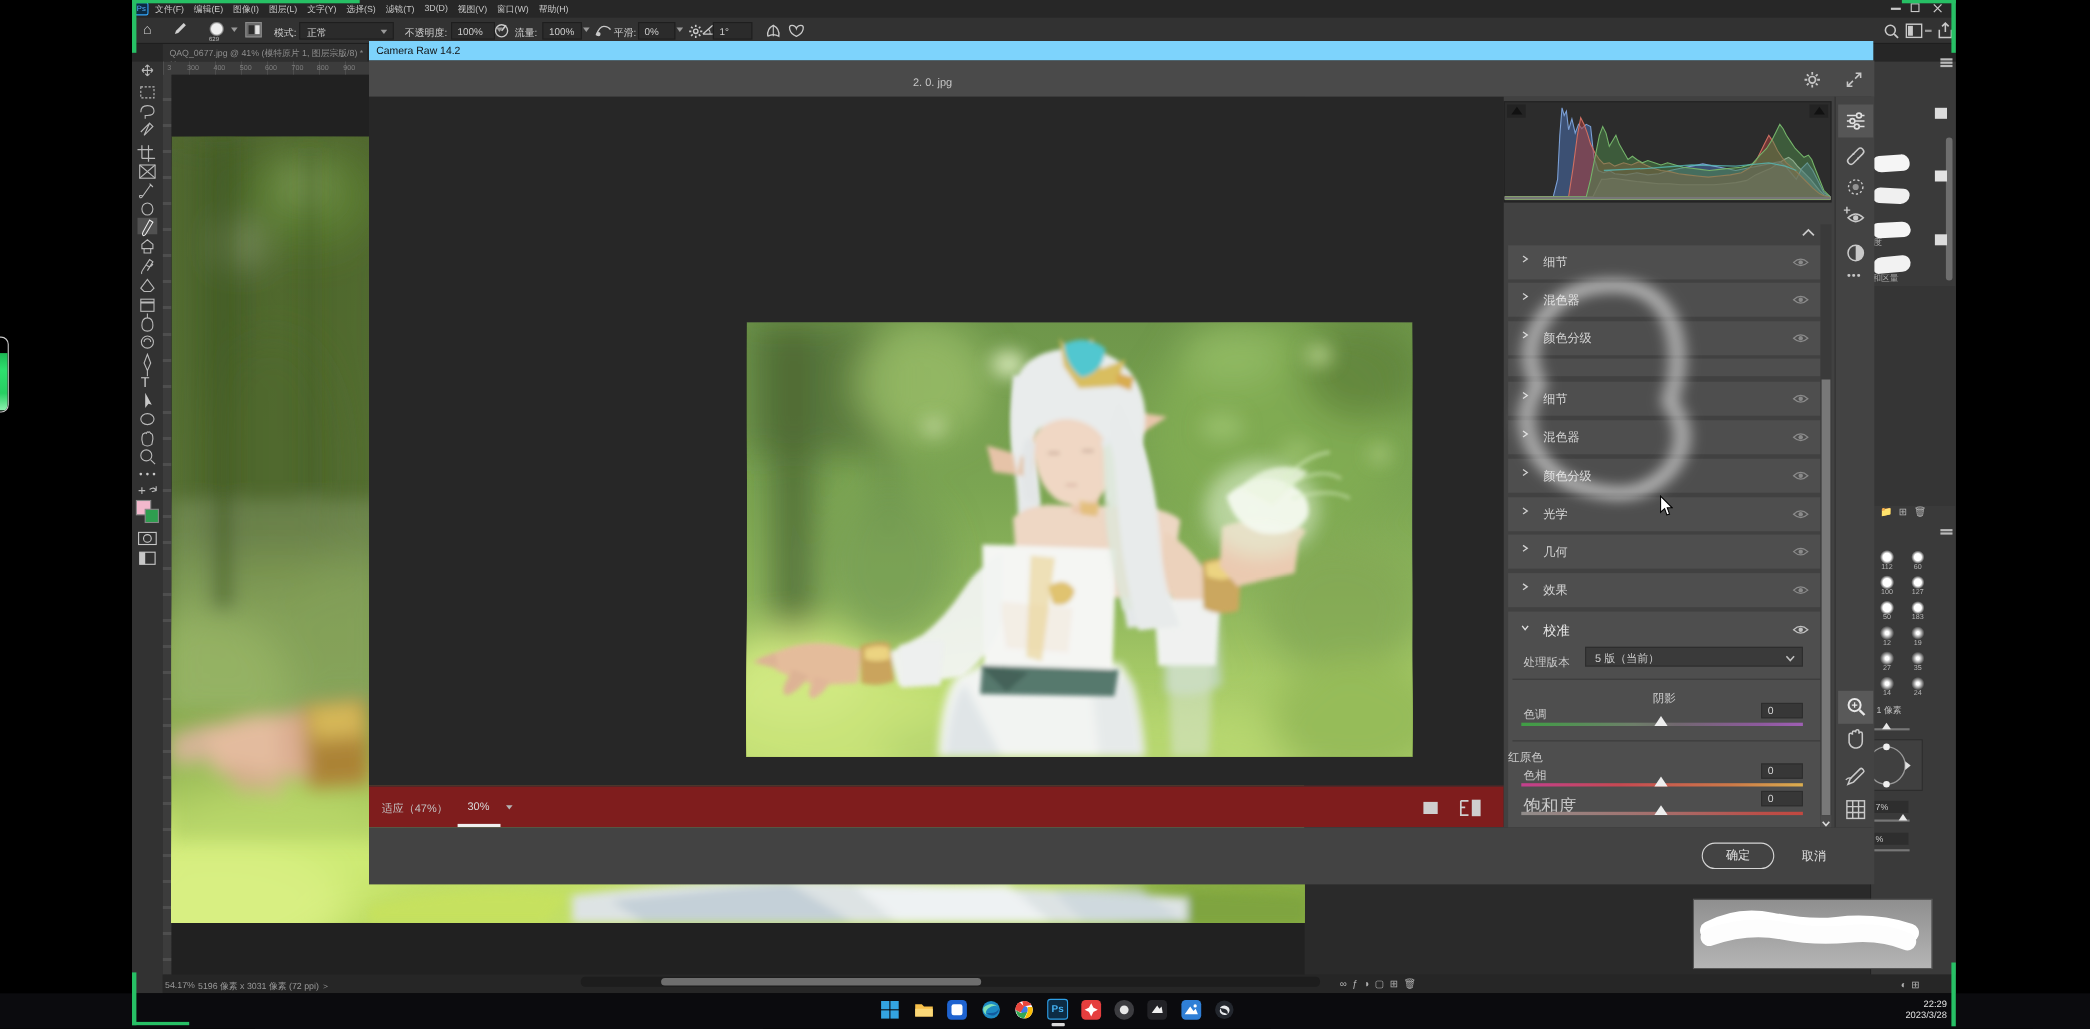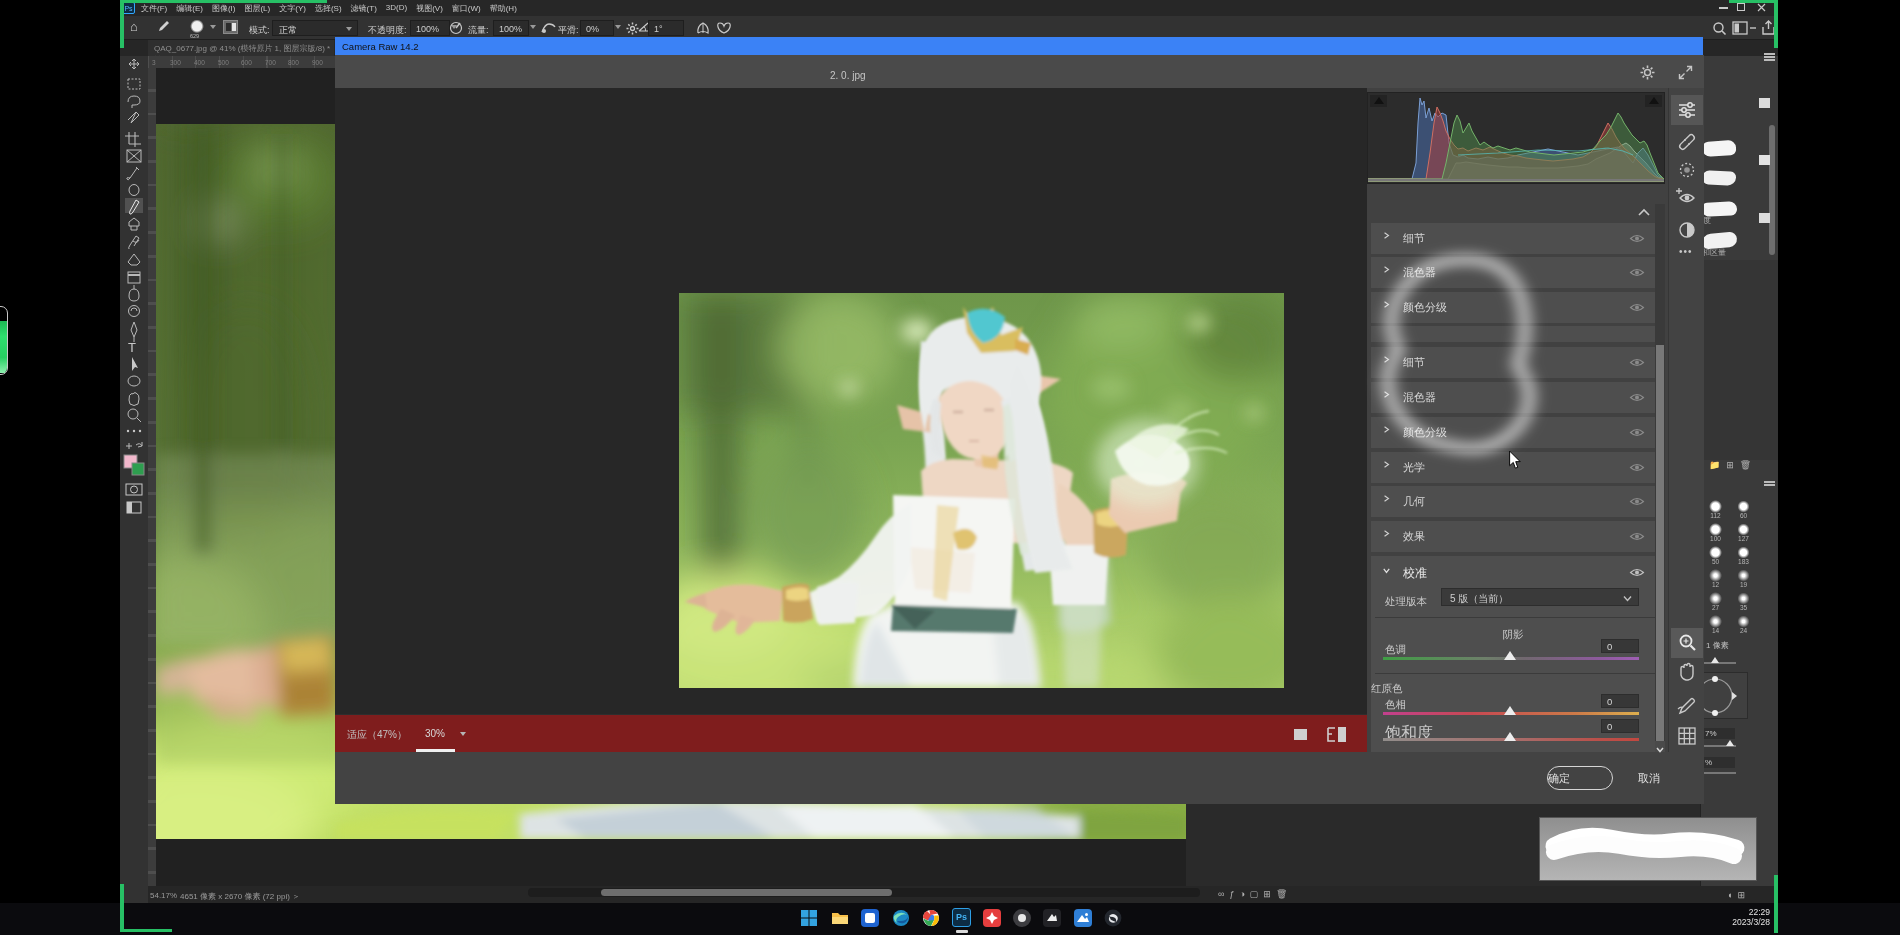--- a/index.html
+++ b/index.html
@@ -11,21 +11,21 @@
 #optbar{position:absolute;left:0;top:16px;width:100%;height:24px;background:#323232;border-bottom:1px solid #1e1e1e;color:#cecece;font-size:9px}
 #tabbar{position:absolute;left:0;top:40px;width:100%;height:16px;background:#262626}
 #toolbar{position:absolute;left:0;top:56px;width:28px;height:847px;background:#323232}
 #vruler{position:absolute;left:28px;top:68px;width:8px;height:818px;background:#3c3c3c}
 #hruler{position:absolute;left:28px;top:56px;width:1038px;height:12px;background:#3c3c3c;color:#7f7f7f;font-size:6.5px}
 #canvasarea{position:absolute;left:36px;top:68px;width:1030px;height:818px;background:#212121;overflow:hidden}
 #rightzone{position:absolute;left:1066px;top:56px;width:592px;height:830px;background:#2a2a2a}
 #statusbar{position:absolute;left:28px;top:886px;width:1630px;height:17px;background:#262626;color:#9a9a9a;font-size:8px}
 #taskbar{position:absolute;left:0;top:903px;width:1900px;height:32px;background:#0b0b0e}
 #acr{position:absolute;left:335px;top:37px;width:1369px;height:767px}
-.acr-title{position:absolute;left:0;top:0;width:1368px;height:18px;background:#3b82f6;color:#111;font-size:9.5px}
+.acr-title{position:absolute;left:0;top:0;width:1368px;height:18px;background:#7dd3fc;color:#111;font-size:9.5px}
 .acr-head{position:absolute;left:0;top:18px;width:1369px;height:33px;background:#4a4a4a}
 .acr-preview{position:absolute;left:0;top:51px;width:1032px;height:626px;background:#272727}
 .acr-zoombar{position:absolute;left:0;top:677px;width:1032px;height:38px;background:#7f1d1d;border-top:1px solid #2e2e2e}
 .acr-bottom{position:absolute;left:0;top:715px;width:1369px;height:52px;background:#434343}
 .acr-panel{position:absolute;left:1032px;top:51px;width:301px;height:664px;background:#414141}
 .acr-tools{position:absolute;left:1333px;top:51px;width:36px;height:664px;background:#434343;border-left:1px solid #363636}
 .prow{position:absolute;left:4px;width:284px;height:30px;background:#4e4e4e;color:#d6d6d6;font-size:11px}
 .prow .chev{position:absolute;left:12px;top:9px;width:7px;height:7px}
 .prow .lbl{position:absolute;left:32px;top:8px}
 .prow .eye{position:absolute;right:12px;top:8px;opacity:.75}
@@ -295,21 +295,21 @@
     <div class="abs" style="left:517px;top:716px;width:33px;height:2px;background:#777"></div>
     <div class="abs" style="left:353px;top:761px;width:218px;height:64px;background:linear-gradient(180deg,#8f8f8f,#b5b5b5);border:1px solid #555">
       <svg width="216" height="62" viewBox="0 0 216 62">
           <path d="M14 28 Q40 14 70 20 Q105 27 130 24 Q165 20 196 30" fill="none" stroke="#ffffff" stroke-width="17" stroke-linecap="round"></path>
           <path d="M14 34 Q48 22 80 28 Q110 34 140 31 Q170 28 194 38" fill="none" stroke="#fdfdfd" stroke-width="16" stroke-linecap="round"></path>
         </svg>
     </div>
   </div>
   <div id="statusbar">
     <span class="abs" style="left:2px;top:5px">54.17%</span>
-    <span class="abs cjk" style="left:32px;top:5px">4651 像素 x 2670 像素 (72 ppi)  ＞</span>
+    <span class="abs cjk" style="left:32px;top:5px">5196 像素 x 3031 像素 (72 ppi)  ＞</span>
     <div class="abs" style="left:380px;top:2px;width:672px;height:9px;background:#1d1d1d;border-radius:4px"></div>
     <div class="abs" style="left:453px;top:3px;width:291px;height:7px;background:#6e6e6e;border-radius:4px"></div>
     <div class="abs" style="left:1070px;top:3px;color:#b0b0b0;font-size:9px;letter-spacing:5px">∞ƒ◑▢⊞🗑</div>
     <div class="abs" style="left:1580px;top:4px;color:#b0b0b0;font-size:9px;letter-spacing:4px">◐⊞</div>
   </div>
 </div>
 <div id="acr">
   <div class="acr-title">
       <span style="position:absolute;left:7px;top:4px">Camera Raw 14.2</span>
     </div>
@@ -443,21 +443,21 @@
     <span class="abs" style="left:90px;top:13px;color:#d8d8d8;font-size:10px">30%</span>
     <div class="abs" style="left:81px;top:34px;width:39px;height:3px;background:#f0f0f0"></div>
     <div class="abs" style="left:125px;top:17px;border-left:3.5px solid transparent;border-right:3.5px solid transparent;border-top:4.5px solid #b5b5b5"></div>
     <div class="abs" style="left:959px;top:14px;width:13px;height:11px;background:#cfcfcf"></div>
     <svg class="abs" style="left:992px;top:11px" width="20" height="17" viewBox="0 0 20 17">
         <path d="M1 2 L8 2 M1 2 L1 15 L8 15 M1 8 L5 8" stroke="#cfcfcf" stroke-width="1.6" fill="none"></path>
         <rect x="11" y="1" width="8" height="15" fill="#cfcfcf"></rect>
       </svg>
   </div>
   <div class="acr-bottom">
-    <div class="abs" style="left:1212px;top:14px;width:66px;height:24px;border:1.5px solid #d5d5d5;border-radius:12px;color:#e2e2e2;font-size:11px;text-align:left;line-height:22px"><span class="cjk">确定</span></div>
+    <div class="abs" style="left:1212px;top:14px;width:66px;height:24px;border:1.5px solid #d5d5d5;border-radius:12px;color:#e2e2e2;font-size:11px;text-align:center;line-height:22px"><span class="cjk">确定</span></div>
     <span class="abs cjk" style="left:1303px;top:19px;color:#e0e0e0;font-size:11px">取消</span>
   </div>
   <div class="acr-panel">
     <div class="abs" style="left:0;top:4px;width:298px;height:92px;background:#2c2c2c;border:1px solid #222">
       <svg width="296" height="90" viewBox="0 0 296 90" preserveAspectRatio="none" id="histsvg">
           <path d="M0,88 L0,86 L80,86 L84,78 L88,70 L92,70 L98,69 L105,70 L112,71 L120,72 L130,73 L140,74 L150,74 L160,75 L170,75 L180,75 L190,75 L200,74 L210,73 L220,71 L228,66 L235,63 L242,60 L248,56 L254,52 L258,50 L262,53 L266,58 L270,62 L274,66 L278,70 L282,75 L286,80 L290,84 L296,86 L296,88 Z" fill="#9a9a9a" fill-opacity="0.55" stroke="#d0d0d0" stroke-width="1"></path>
           <path d="M0,88 L0,86 L44,86 L48,70 L50,30 L52,5 L54,12 L56,8 L58,25 L61,15 L64,28 L67,20 L70,24 L74,20 L78,22 L81,50 L85,62 L90,64 L95,62 L100,65 L110,66 L120,64 L130,66 L140,65 L150,62 L160,60 L170,58 L180,56 L190,58 L200,60 L210,62 L220,60 L230,58 L240,56 L250,54 L255,58 L260,64 L265,70 L270,60 L275,55 L280,62 L285,72 L290,82 L296,86 L296,88 Z" fill="#4a6fae" fill-opacity="0.55" stroke="#7b9fd4" stroke-width="1"></path>
           <path d="M0,88 L0,86 L58,86 L62,60 L66,30 L69,14 L72,20 L75,28 L78,38 L82,46 L86,52 L90,56 L95,55 L100,58 L108,55 L115,57 L122,54 L128,57 L135,60 L142,62 L150,63 L158,65 L166,66 L175,67 L185,68 L195,67 L205,66 L215,64 L222,60 L228,54 L232,46 L236,38 L240,30 L244,36 L248,44 L252,50 L256,55 L262,60 L268,66 L274,72 L280,78 L286,83 L290,85 L296,86 L296,88 Z" fill="#a8403e" fill-opacity="0.55" stroke="#cf6f62" stroke-width="1"></path>
           <path d="M0,88 L0,86 L74,86 L78,70 L82,50 L86,30 L89,22 L92,28 L95,40 L98,35 L101,30 L104,38 L108,45 L112,52 L116,49 L120,52 L125,55 L130,53 L136,55 L142,57 L148,55 L155,57 L162,59 L170,60 L178,61 L186,62 L195,61 L205,60 L215,59 L225,56 L232,48 L238,42 L243,34 L247,26 L250,20 L253,24 L256,30 L260,36 L264,42 L268,46 L272,50 L276,48 L279,52 L282,60 L286,70 L290,80 L296,86 L296,88 Z" fill="#4e8a4a" fill-opacity="0.5" stroke="#74b36a" stroke-width="1"></path>
           <path d="M90,62 L130,60 L170,57 L210,58 L240,55 L255,58 L265,62" fill="none" stroke="#56b8b4" stroke-width="1.2" opacity="0.8"></path>

